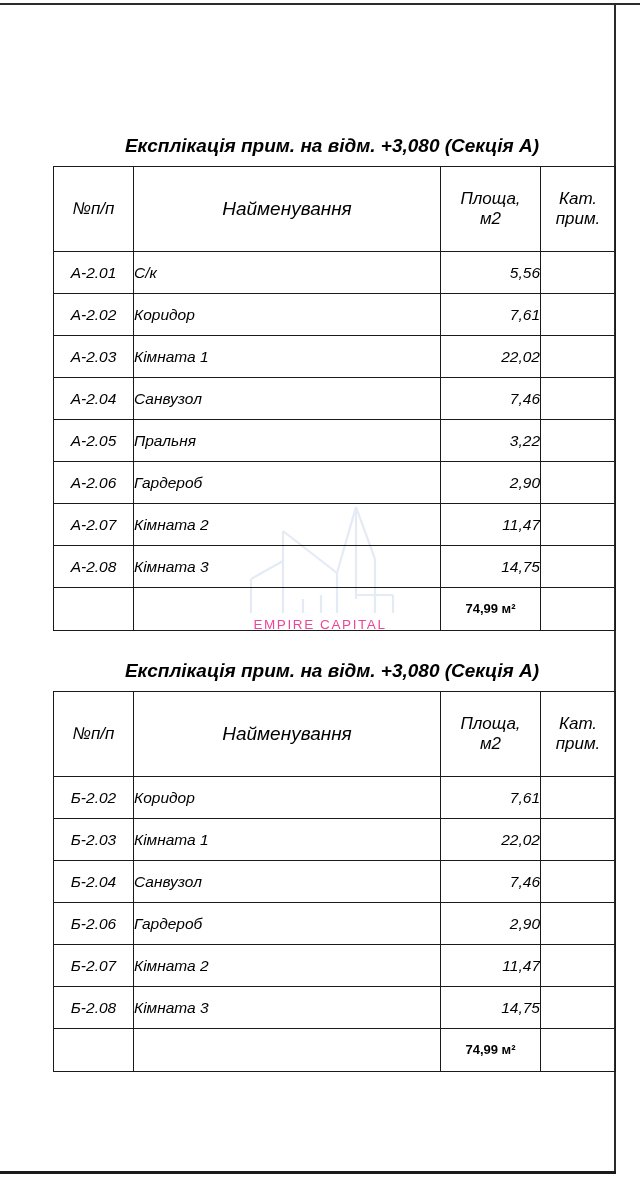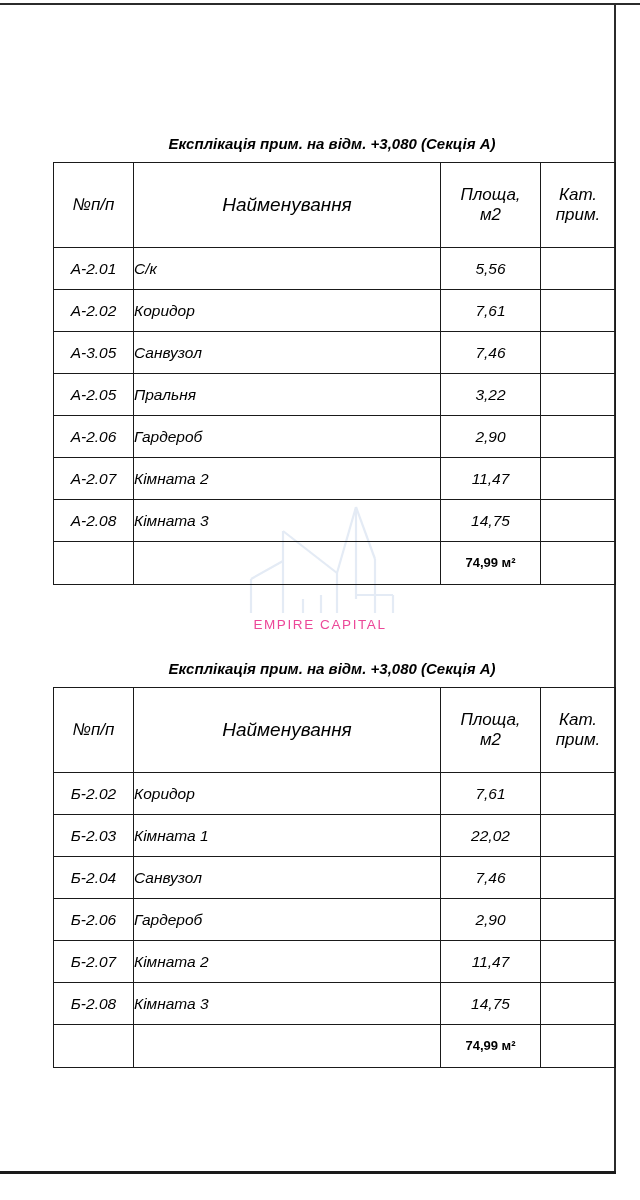--- a/index.html
+++ b/index.html
@@ -64,21 +64,21 @@
   .block {
     position: absolute;
     left: 53px;
     width: 562px;
     z-index: 2;
   }
   #block-1 { top: 136px; }
   #block-2 { top: 661px; }
 
   .tbl-title {
-    font-size: 15px;
+    font-size: 19px;
     font-weight: bold;
     font-style: italic;
     text-align: center;
     line-height: 1;
     padding-bottom: 11px;
     padding-right: 4px;
     white-space: nowrap;
   }
 
   table.exp {
@@ -117,21 +117,21 @@
     line-height: 1.1;
   }
   td.cell-num {
     text-align: center;
   }
   td.cell-name {
     text-align: left;
     padding-left: 8px;
   }
   td.cell-area {
-    text-align: center;
+    text-align: right;
   }
   td.cell-cat {
     text-align: center;
   }
 
   tr.total-row td {
     height: 42px;
     border-top: 1.1px solid #7d7d7d;
   }
   tr.total-row td.cell-area {
@@ -203,21 +203,27 @@
         <td class="cell-area">5,56</td>
         <td class="cell-cat"></td>
       </tr>
       <tr>
         <td class="cell-num">А-2.02</td>
         <td class="cell-name">Коридор</td>
         <td class="cell-area">7,61</td>
         <td class="cell-cat"></td>
       </tr>
       <tr>
-        <td class="cell-num">А-3.05</td>
+        <td class="cell-num">А-2.03</td>
+        <td class="cell-name">Кімната 1</td>
+        <td class="cell-area">22,02</td>
+        <td class="cell-cat"></td>
+      </tr>
+      <tr>
+        <td class="cell-num">А-2.04</td>
         <td class="cell-name">Санвузол</td>
         <td class="cell-area">7,46</td>
         <td class="cell-cat"></td>
       </tr>
       <tr>
         <td class="cell-num">А-2.05</td>
         <td class="cell-name">Пральня</td>
         <td class="cell-area">3,22</td>
         <td class="cell-cat"></td>
       </tr>

